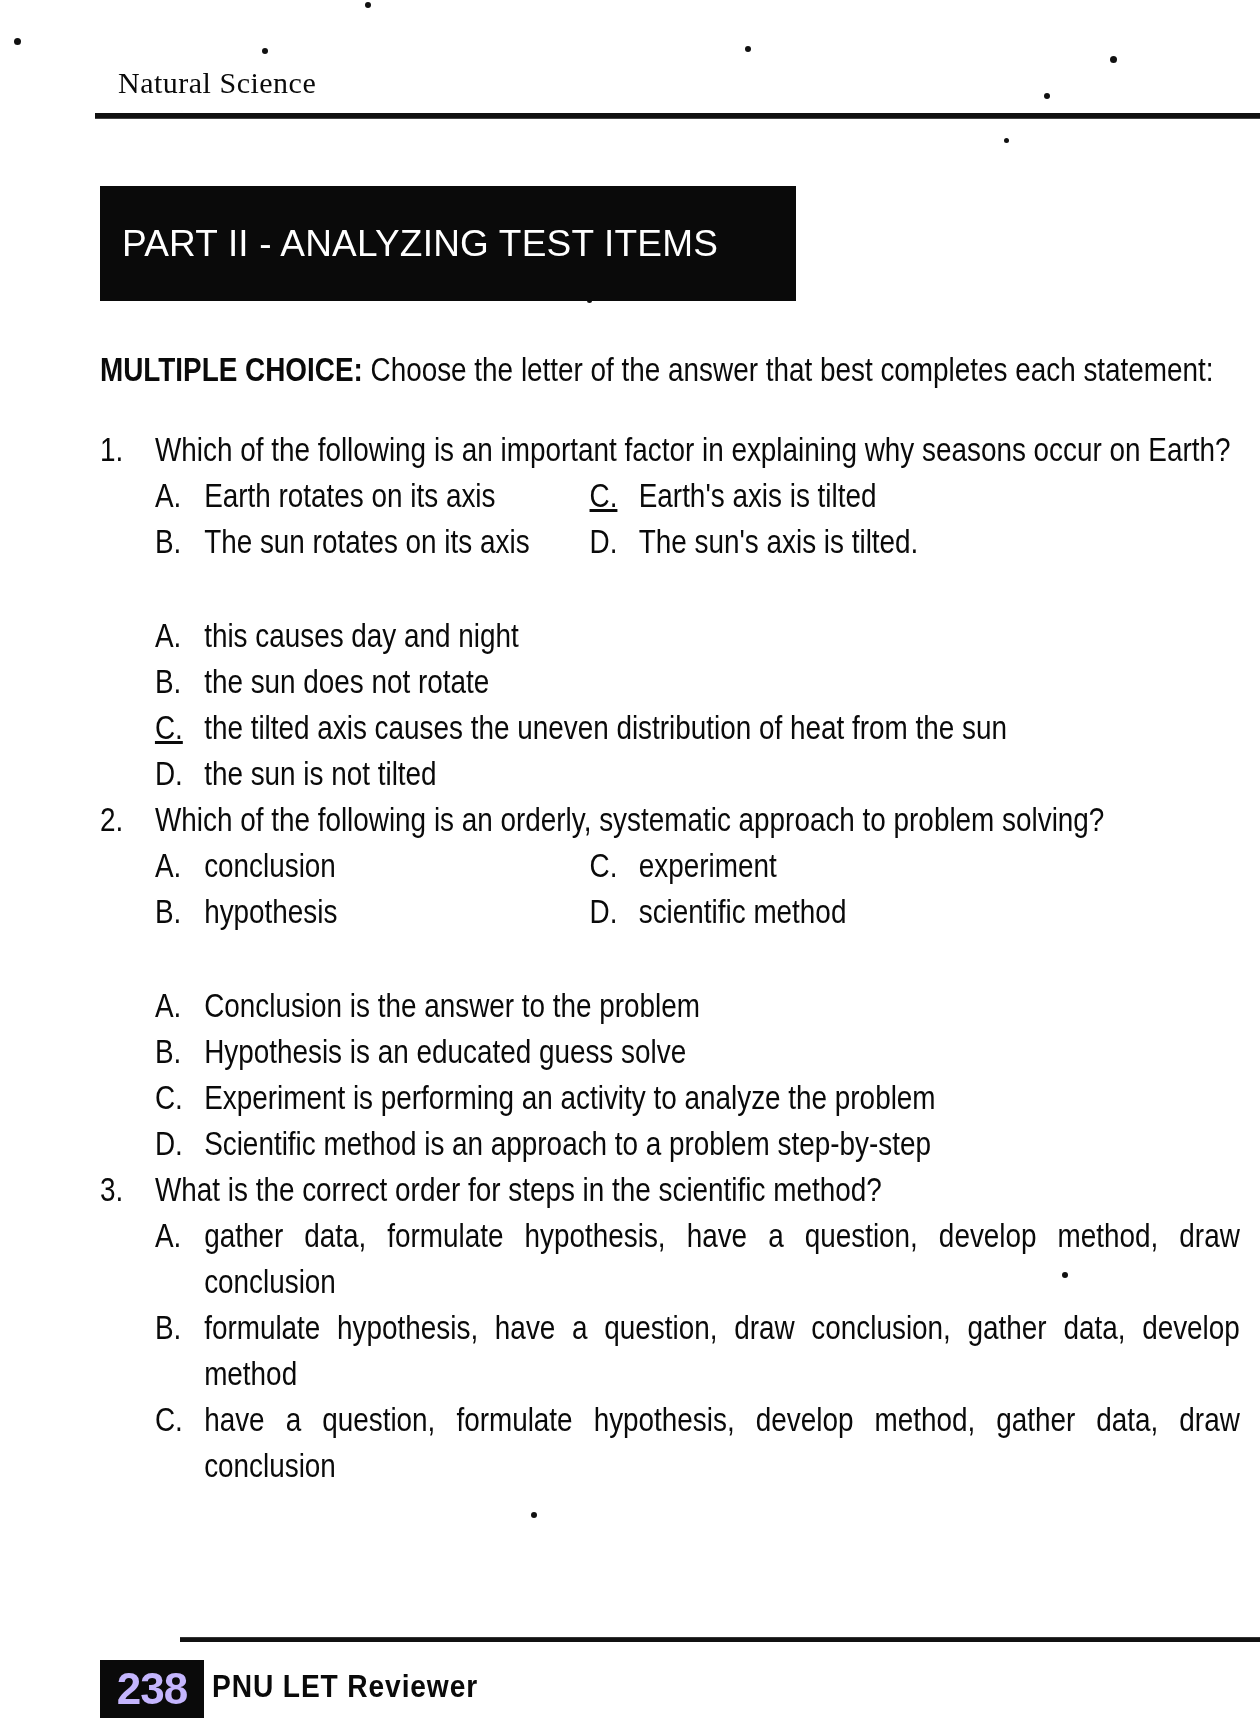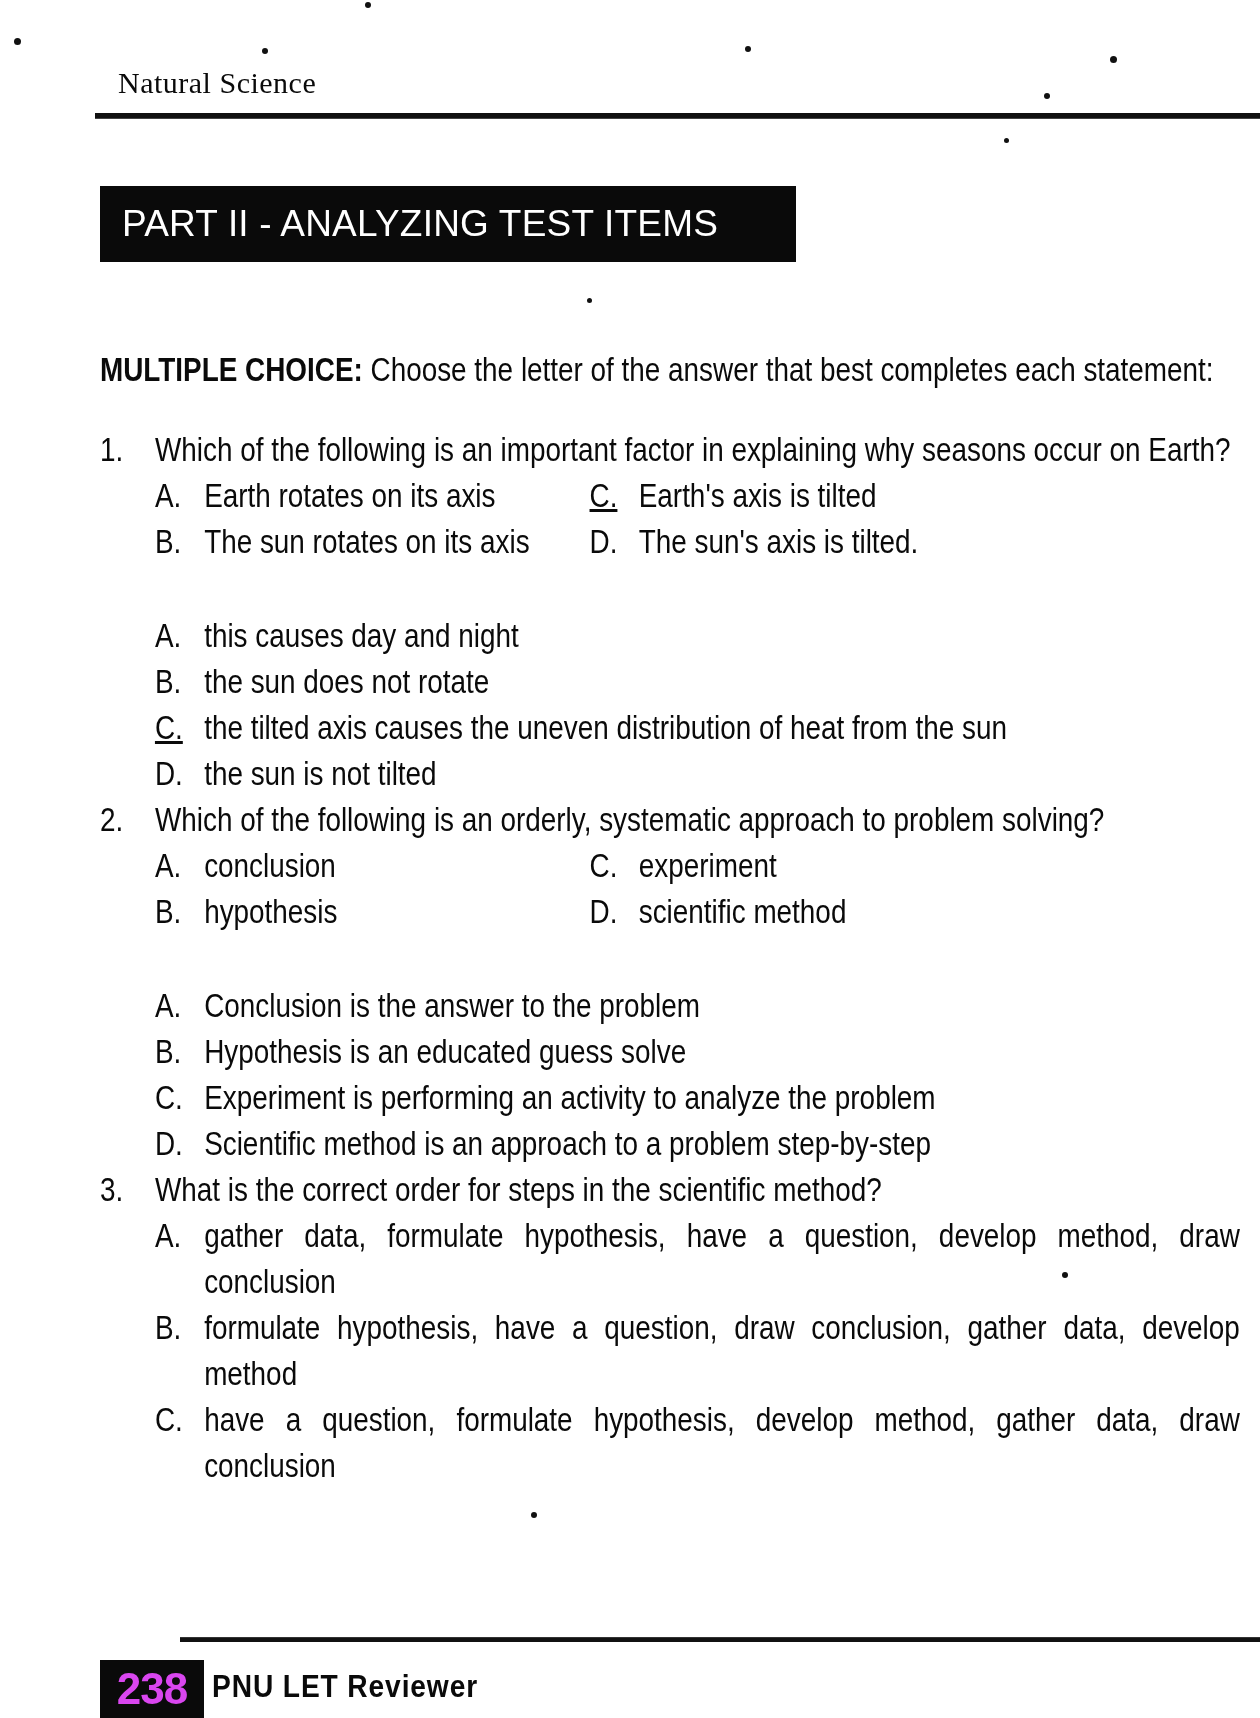--- a/index.html
+++ b/index.html
@@ -13,21 +13,21 @@
     .running-head {
       position: absolute; left: 100px; top: 66px;
       font-family: "Liberation Serif", serif; font-size: 30px; letter-spacing: 0.5px; margin-left: 18px;
     }
     .head-rule {
       position: absolute; left: 95px; top: 113px; width: 1165px; height: 5px;
       background: #111;
       border-bottom: 1px solid #444;
     }
     .part-banner {
-      position: absolute; left: 100px; top: 186px; width: 696px; height: 76px;
+      position: absolute; left: 100px; top: 186px; width: 696px; height: 115px;
       background: #0a0a0a; color: #ffffff;
       display: flex; align-items: center;
       box-sizing: border-box; padding-left: 22px;
       font-size: 37px; letter-spacing: 0.2px;
     }
 
     .content {
       position: absolute; left: 100px; top: 346px; width: 1140px;
       font-size: 34px; line-height: 46px;
       transform: scaleX(0.82); transform-origin: left top;
@@ -48,21 +48,21 @@
     .choice.answer .letter { text-decoration: underline; }
     .rationale { margin-top: 48px; }
     .q3-choices .choice-text { text-align: justify; }
 
     .foot-rule {
       position: absolute; left: 180px; top: 1637px; width: 1080px; height: 4px;
       background: #111; border-top: 1px solid #333;
     }
     .page-number {
       position: absolute; left: 100px; top: 1660px; height: 58px; width: 104px;
-      background: #0a0a0a; color: #d946ef;
+      background: #0a0a0a; color: #c4b5fd;
       font-weight: bold; font-size: 44px; line-height: 58px; text-align: center;
       letter-spacing: -1px;
     }
     .book-title {
       position: absolute; left: 212px; top: 1668px;
       font-weight: bold; font-size: 32px; letter-spacing: 1px;
       transform: scaleX(0.88); transform-origin: left top;
     }
   </style>
 </head>

